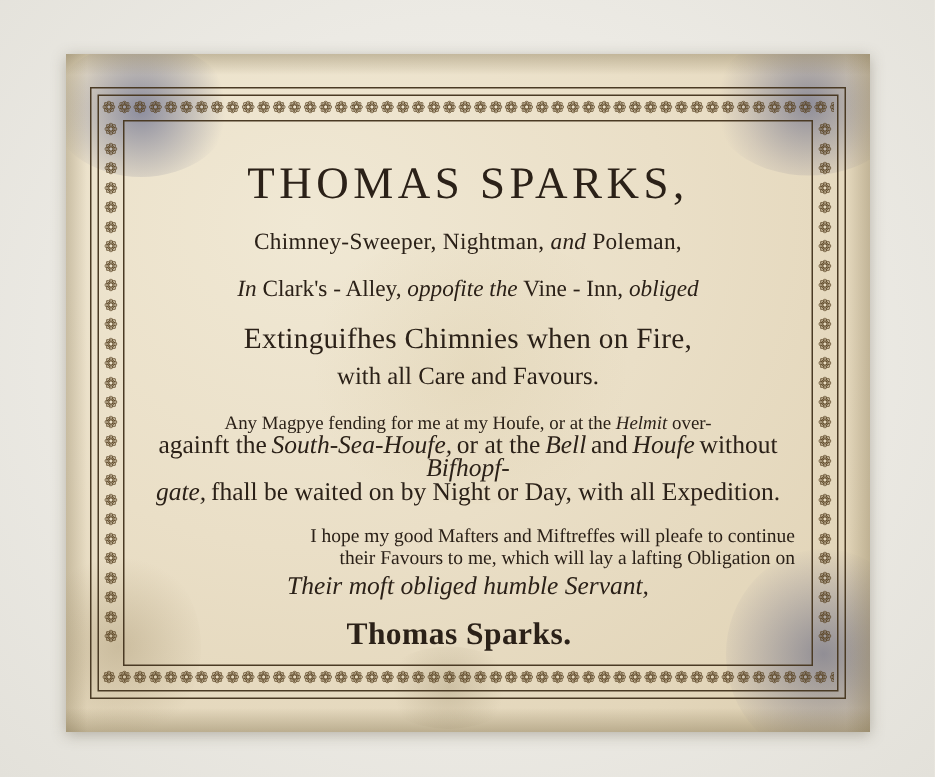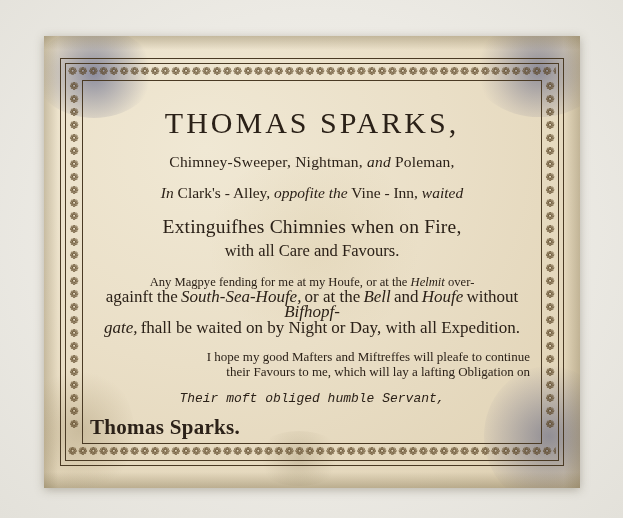--- a/index.html
+++ b/index.html
@@ -173,30 +173,29 @@
 
   .para2 {
     font-size: 13px;
     line-height: 15px;
     margin-top: 13px;
     padding: 0 4px;
     text-align: right;
   }
 
   .l-closing {
-    font-size: 13px;
+    font-size: 17px;
     font-style: italic;
-    margin-top: 12px;
-    font-family: Liberation Mono, monospace;
+    margin-top: 2px;
   }
 
   .l-sign {
     font-size: 21px;
     font-weight: bold;
-    text-align: left;
+    text-align: center;
     padding-right: 12px;
     margin-top: 9px;
     letter-spacing: 0.3px;
   }
 
   
   #edge-top, #edge-bottom, #edge-left, #edge-right {
     position: absolute;
     pointer-events: none;
   }
@@ -248,21 +247,21 @@
         <span>Chimney-Sweeper, Nightman,</span>
         <span class="it">and</span>
         <span>Poleman,</span>
       </div>
 
       <div class="l-addr">
         <span class="it">In</span>
         <span>Clark's - Alley,</span>
         <span class="it">oppofite the</span>
         <span>Vine - Inn,</span>
-        <span class="it">waited</span>
+        <span class="it">obliged</span>
       </div>
 
       <div class="l-head2">
         <span>Extinguifhes Chimnies</span>
         <span>when on Fire,</span>
       </div>
       <div class="l-head2b">with all Care and Favours.</div>
 
       <div class="para">
         <span>Any Magpye fending for me at my Houfe, or at the</span>

